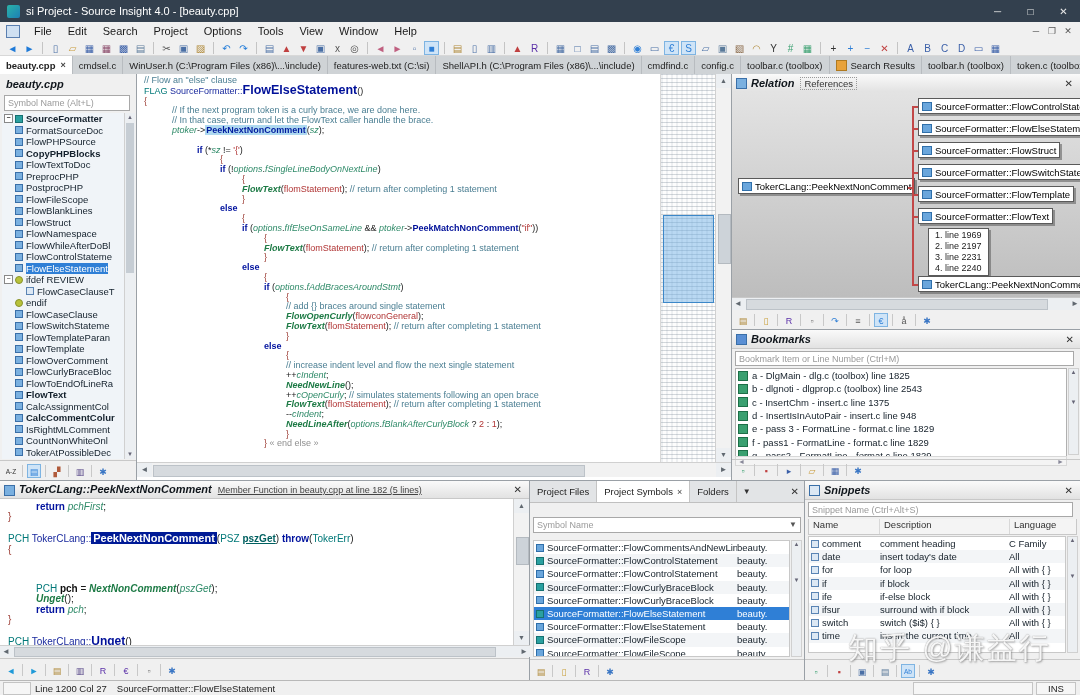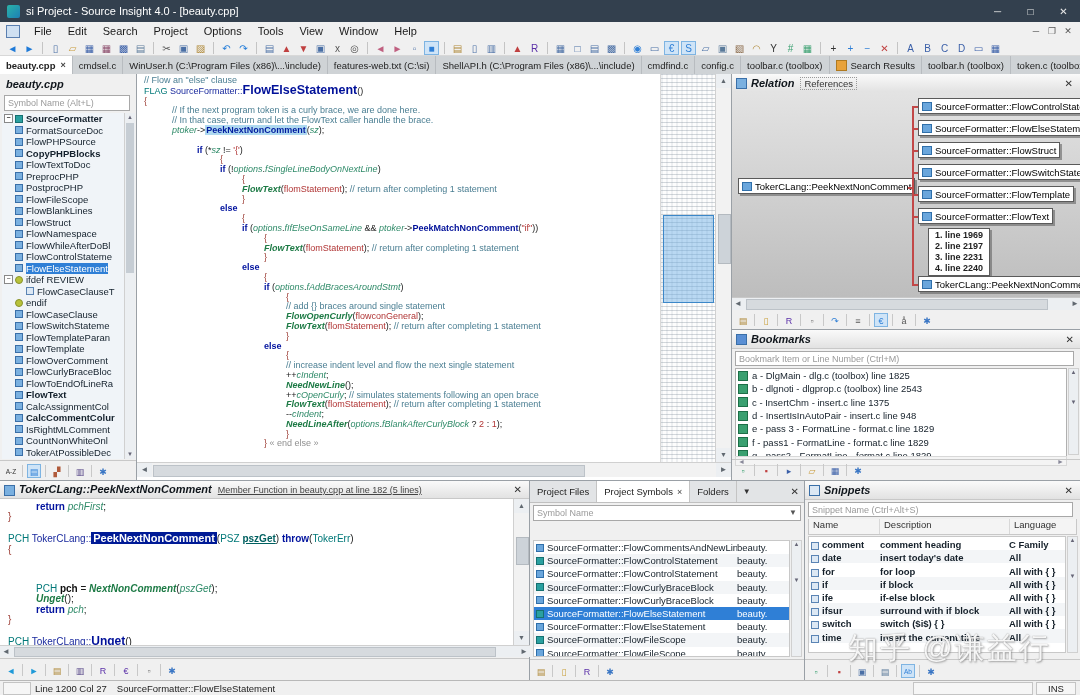--- a/index.html
+++ b/index.html
@@ -120,21 +120,21 @@
   #context-hthumb{position:absolute;left:14px;top:1px;width:480px;height:8px;background:#d6dade;border:1px solid #bcc2c8;}
   #context-toolbar{position:absolute;left:0;bottom:0;width:100%;height:23px;display:flex;align-items:center;padding-left:3px;box-sizing:border-box;border-top:1px solid #c8c8c8;}
   
   #project{position:absolute;left:530px;top:0;width:275px;height:200px;border-right:1px solid #9aa0a6;box-sizing:border-box;}
   #project-tabs{height:21px;display:flex;align-items:stretch;font-size:9.5px;background:#e2e4e6;border-bottom:1px solid #c0c0c0;}
   .ptab{display:flex;align-items:center;padding:0 7px;border-right:1px solid #c4c4c4;color:#222;}
   .ptab.active{background:#fff;}
   .ptab .tab-close{margin-left:4px;}
   #ptab-chevron{display:flex;align-items:center;padding:0 6px;color:#333;font-size:8px;}
   #project-close{margin-left:auto;padding:0 5px;display:flex;align-items:center;color:#333;font-size:10px;}
-  #project-combo{position:relative;margin:2px 3px;}
+  #project-combo{position:relative;margin:14px 3px;}
   #project-combo .panel-input{margin:0;width:100%;}
   #project-combo-arrow{position:absolute;right:4px;top:3px;font-size:8px;color:#555;}
   #project-header{display:flex;height:15px;font-size:9.5px;color:#333;border-bottom:1px solid #c8c8c8;background:#f4f4f4;margin:0 3px;border-left:1px solid #c8c8c8;border-right:1px solid #c8c8c8;}
   #project-header .col-symbol{flex:1;padding-left:4px;border-right:1px solid #d8d8d8;}
   #project-header .col-file{width:58px;padding-left:4px;}
   #project-rows{position:absolute;left:3px;right:14px;top:59px;bottom:24px;background:#fff;border:1px solid #c8c8c8;overflow:hidden;font-size:9.5px;}
   .prow{height:13.2px;display:flex;align-items:center;white-space:nowrap;color:#15202a;}
   .prow:nth-child(even){background:#f3f5f7;}
   .prow.sel{background:var(--selection-blue,#2f7fd6);color:#fff;}
   .prow .pico{width:8px;height:8px;margin:0 3px 0 2px;flex:0 0 auto;box-sizing:border-box;}
@@ -144,21 +144,21 @@
   .prow .pfile{width:52px;flex:0 0 auto;}
   #project-vscroll{position:absolute;right:2px;top:59px;bottom:24px;width:11px;background:#eceff2;border:1px solid #d0d0d0;box-sizing:border-box;font-size:6px;color:#667;text-align:center;}
   #project-toolbar{position:absolute;left:0;bottom:0;width:100%;height:22px;display:flex;align-items:center;padding-left:3px;box-sizing:border-box;border-top:1px solid #c8c8c8;}
   
   #snippets{position:absolute;left:805px;top:0;width:275px;height:200px;}
   #snippet-header{display:flex;height:15px;font-size:9.5px;color:#333;border-bottom:1px solid #c8c8c8;background:#f4f4f4;margin:0 3px;border-left:1px solid #c8c8c8;border-right:1px solid #c8c8c8;}
   #snippet-header .col-name{width:66px;padding-left:4px;border-right:1px solid #d8d8d8;}
   #snippet-header .col-desc{flex:1;padding-left:4px;border-right:1px solid #d8d8d8;}
   #snippet-header .col-lang{width:62px;padding-left:4px;}
   #snippet-rows{position:absolute;left:3px;right:14px;top:55px;bottom:28px;background:#fff;border:1px solid #c8c8c8;overflow:hidden;font-size:9.5px;}
-  .srow{height:13.2px;display:flex;align-items:flex-end;white-space:nowrap;color:#15202a;font-weight:bold;}
+  .srow{height:13.2px;display:flex;align-items:center;white-space:nowrap;color:#15202a;}
   .srow:nth-child(even){background:#f3f5f7;}
   .sico{width:8px;height:8px;background:#dce8f4;border:1px solid #5a84b4;margin:0 3px 0 2px;flex:0 0 auto;box-sizing:border-box;}
   .sname{width:58px;flex:0 0 auto;overflow:hidden;}
   .sdesc{flex:1;overflow:hidden;}
   .slang{width:56px;flex:0 0 auto;}
   #snippet-vscroll{position:absolute;right:2px;top:55px;bottom:28px;width:11px;background:#eceff2;border:1px solid #d0d0d0;box-sizing:border-box;font-size:6px;color:#667;text-align:center;}
   #snippets-toolbar{position:absolute;left:0;bottom:0;width:100%;height:22px;display:flex;align-items:center;padding-left:3px;box-sizing:border-box;border-top:1px solid #c8c8c8;}
   
   #statusbar{position:absolute;left:0;top:680px;width:1080px;height:15px;background:#f0f0f0;border-top:1px solid #b8b8b8;display:flex;align-items:center;font-size:9.5px;color:#222;box-sizing:border-box;}
   #status-pane{width:26px;height:11px;border:1px solid #c4c4c4;margin:0 4px 0 3px;background:#f6f6f6;}
@@ -550,21 +550,21 @@
           <div class="rel-node" style="left: 186px; top: 94px;">
             <span class="rel-ico"></span>
             <span>SourceFormatter::FlowTemplate</span>
           </div>
           <div class="rel-line" style="left: 180px; top: 102px; width: 6px; height: 1.5px;"></div>
           <div class="rel-node" style="left: 186px; top: 116px;">
             <span class="rel-ico"></span>
             <span>SourceFormatter::FlowText</span>
           </div>
           <div class="rel-line" style="left: 180px; top: 124px; width: 6px; height: 1.5px;"></div>
-          <div id="rel-subbox" style="left: 196px; top: 136px; font-weight: bold;">
+          <div id="rel-subbox" style="left: 196px; top: 136px;">
             <div class="rel-subline">1. line 1969</div>
             <div class="rel-subline">2. line 2197</div>
             <div class="rel-subline">3. line 2231</div>
             <div class="rel-subline">4. line 2240</div>
           </div>
           <div class="rel-node" style="left: 186px; top: 184px;">
             <span class="rel-ico"></span>
             <span>TokerCLang::PeekNextNonComment</span>
           </div>
           <div class="rel-line" style="left: 180px; top: 192px; width: 6px; height: 1.5px;"></div>

